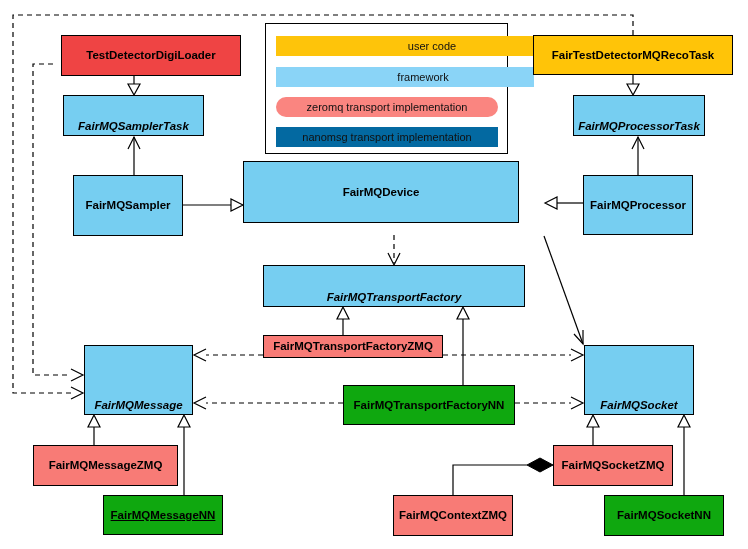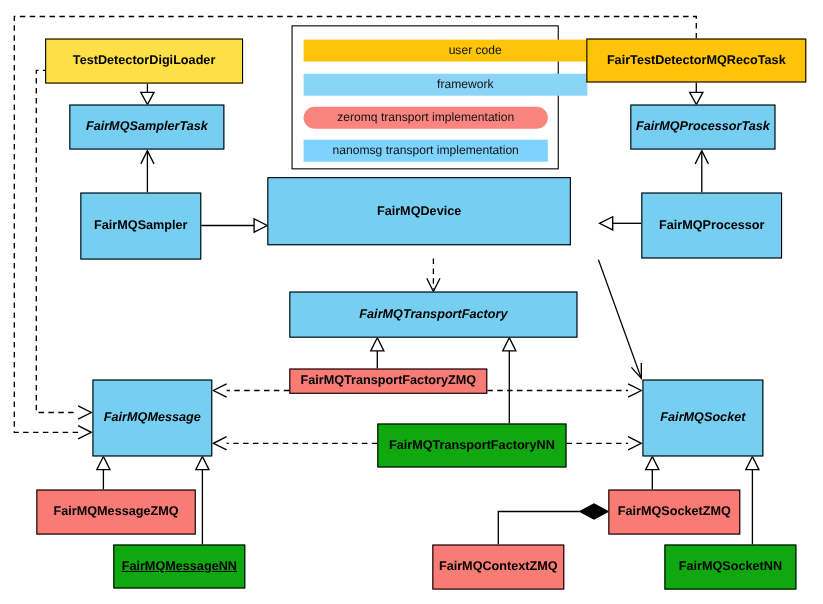--- a/index.html
+++ b/index.html
@@ -11,21 +11,21 @@
   svg.edges line, svg.edges polyline { stroke:#000; stroke-width:1.2; fill:none; }
   svg.edges .dash { stroke-dasharray:5 4; }
   svg.edges polygon.tri { fill:#fff; stroke:#000; stroke-width:1.2; }
   svg.edges polygon.solid { fill:#000; stroke:#000; stroke-width:1; }
   .node {
     position:absolute; box-sizing:border-box; border:1px solid #000;
     display:flex; align-items:center; justify-content:center;
     font-weight:bold; font-size:11.5px; color:#000; text-align:center;
     line-height:1.1; padding:2px;
   }
-  .node.abstract { font-style:italic; }
+  .node.abstract { font-style:italic;align-items:flex-end; }
   .legend {
     position:absolute; left:265px; top:23px; width:243px; height:131px;
     box-sizing:border-box; border:1px solid #000; background:#fff;
   }
   .legend-bar {
     position:absolute; left:10px; width:222px; height:20px;
     display:flex; align-items:center; justify-content:center;
     font-size:11px; color:#111; font-weight:normal;
   }
   .lb0 { top:12px; } .lb1 { top:43px;padding-left:36px; } .lb2 { top:73px;border-radius:10px; } .lb3 { top:103px; }
@@ -146,44 +146,44 @@
   <div class="legend">
     <div class="legend-bar lb0" style="background-color: rgb(254, 196, 10); padding-left: 45px;">
       <span>user code</span>
     </div>
     <div class="legend-bar lb1" style="background-color: rgb(138, 212, 247);">
       <span>framework</span>
     </div>
     <div class="legend-bar lb2" style="background-color: rgb(250, 133, 128);">
       <span>zeromq transport implementation</span>
     </div>
-    <div class="legend-bar lb3" style="background-color: #7dd3fc;">
+    <div class="legend-bar lb3" style="background-color: #0369a1;">
       <span>nanomsg transport implementation</span>
     </div>
   </div>
 
-  <div class="node" style="left: 41px; top: 35px; width: 180px; height: 41px; background-color: #fde047;">
+  <div class="node" style="left: 61px; top: 35px; width: 180px; height: 41px; background-color: #ef4444;">
     <span>TestDetectorDigiLoader</span>
   </div>
   <div class="node" style="left: 533px; top: 35px; width: 200px; height: 40px; background-color: rgb(255, 196, 8);">
     <span>FairTestDetectorMQRecoTask</span>
   </div>
   <div class="node abstract" style="left: 63px; top: 95px; width: 141px; height: 41px; background-color: rgb(118, 206, 241);">
     <span>FairMQSamplerTask</span>
   </div>
   <div class="node abstract" style="left: 573px; top: 95px; width: 132px; height: 41px; background-color: rgb(118, 206, 241);">
     <span>FairMQProcessorTask</span>
   </div>
   <div class="node" style="left: 73px; top: 175px; width: 110px; height: 61px; background-color: rgb(118, 206, 241);">
     <span>FairMQSampler</span>
   </div>
   <div class="node" style="left: 243px; top: 161px; width: 276px; height: 62px; background-color: rgb(118, 206, 241);">
     <span>FairMQDevice</span>
   </div>
-  <div class="node" style="left: 583px; top: 175px; width: 128px; height: 60px; background-color: rgb(118, 206, 241);">
+  <div class="node" style="left: 583px; top: 175px; width: 110px; height: 60px; background-color: rgb(118, 206, 241);">
     <span>FairMQProcessor</span>
   </div>
   <div class="node abstract" style="left: 263px; top: 265px; width: 262px; height: 42px; background-color: rgb(118, 206, 241);">
     <span>FairMQTransportFactory</span>
   </div>
   <div class="node" style="left: 263px; top: 335px; width: 180px; height: 23px; background-color: rgb(248, 123, 118);">
     <span>FairMQTransportFactoryZMQ</span>
   </div>
   <div class="node" style="left: 343px; top: 385px; width: 172px; height: 40px; background-color: rgb(15, 168, 15);">
     <span>FairMQTransportFactoryNN</span>

